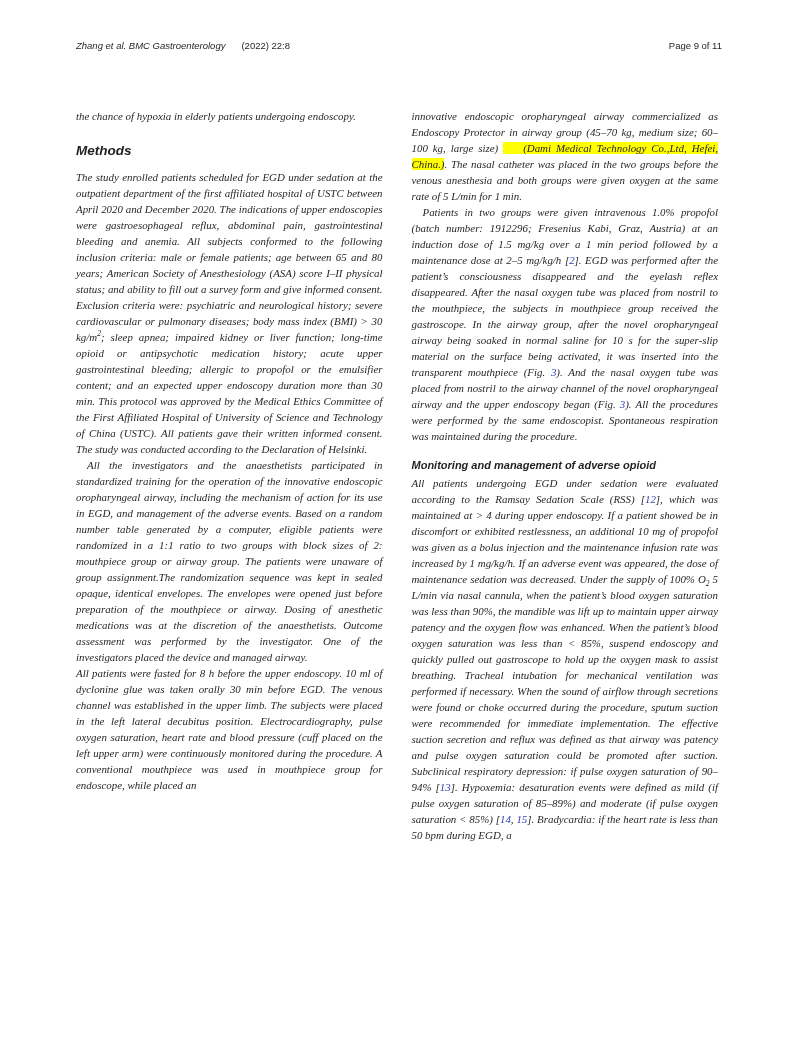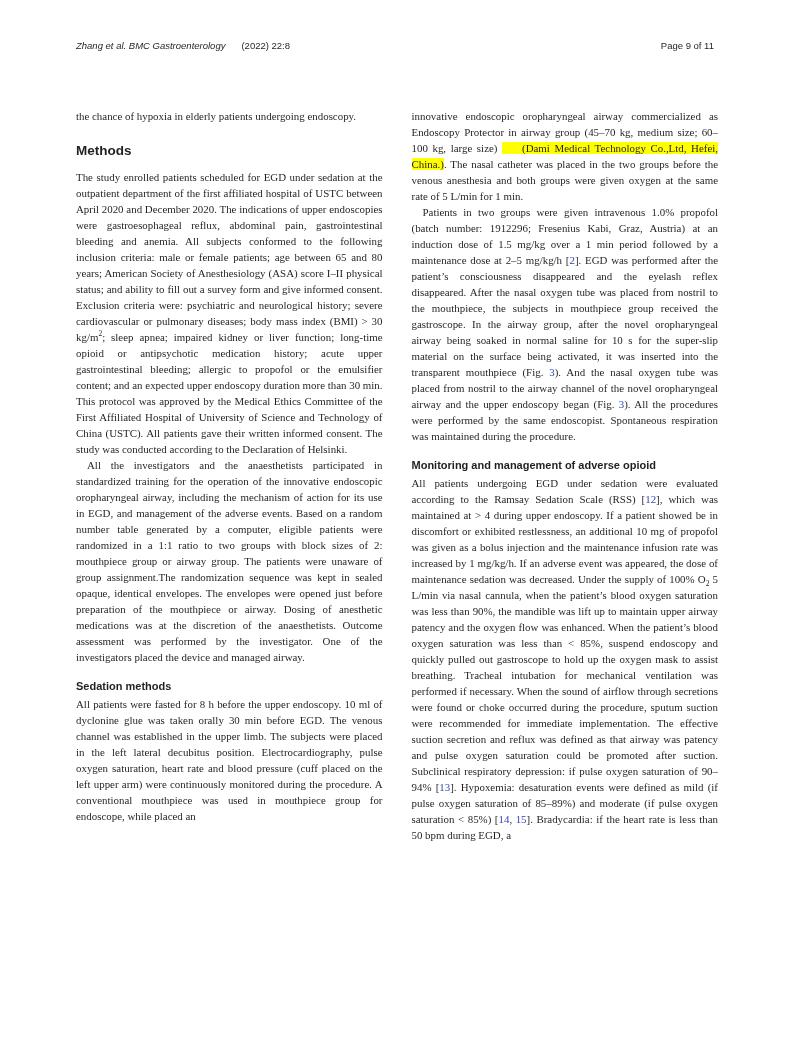--- a/index.html
+++ b/index.html
@@ -6,33 +6,33 @@
   body {
     width: 794px; height: 1055px;
     background: #ffffff;
     position: relative;
     font-family: "Liberation Serif", serif;
     color: #231f20;
     overflow: hidden;
   }
   .page-header {
     position: absolute;
-    top: 40px; left: 76px; right: 80px;
+    top: 40px; left: 76px; right: 72px;
     display: flex; align-items: flex-start;
     font-family: "Liberation Sans", sans-serif;
     font-size: 9.5px; color: #231f20;
   }
   .page-header .citation { font-style: italic; }
   .page-header .issue { margin-left: 16px; font-style: normal; }
   .page-header .pageno { margin-left: auto; }
   .content {
     position: absolute;
     top: 108px; left: 76px;
     width: 642px;
-    display: flex; gap: 29px;
+    display: flex; gap: 29px; font-style: italic;
   }
   .col { width: 314px; }
   .col p {
     margin: 0;
     font-size: 10.9px;
     line-height: 16px;
     text-align: justify;
     text-justify: inter-word;
   }
   .col p.indent { text-indent: 11px; }
@@ -60,21 +60,20 @@
   <span class="issue">(2022) 22:8</span>
   <span class="pageno">Page 9 of 11</span>
 </div>
 
 <div class="content">
   <div class="col" id="col-left">
       <p>the chance of hypoxia in elderly patients undergoing endoscopy.</p>
       <h2 class="sec">Methods</h2>
       <p>The study enrolled patients scheduled for EGD under sedation at the outpatient department of the first affiliated hospital of USTC between April 2020 and December 2020. The indications of upper endoscopies were gastroesophageal reflux, abdominal pain, gastrointestinal bleeding and anemia. All subjects conformed to the following inclusion criteria: male or female patients; age between 65 and 80 years; American Society of Anesthesiology (ASA) score I–II physical status; and ability to fill out a survey form and give informed consent. Exclusion criteria were: psychiatric and neurological history; severe cardiovascular or pulmonary diseases; body mass index (BMI) &gt; 30 kg/m<sup class="ss">2</sup>; sleep apnea; impaired kidney or liver function; long-time opioid or antipsychotic medication history; acute upper gastrointestinal bleeding; allergic to propofol or the emulsifier content; and an expected upper endoscopy duration more than 30 min. This protocol was approved by the Medical Ethics Committee of the First Affiliated Hospital of University of Science and Technology of China (USTC). All patients gave their written informed consent. The study was conducted according to the Declaration of Helsinki.</p>
       <p class="indent">All the investigators and the anaesthetists participated in standardized training for the operation of the innovative endoscopic oropharyngeal airway, including the mechanism of action for its use in EGD, and management of the adverse events. Based on a random number table generated by a computer, eligible patients were randomized in a 1:1 ratio to two groups with block sizes of 2: mouthpiece group or airway group. The patients were unaware of group assignment.The randomization sequence was kept in sealed opaque, identical envelopes. The envelopes were opened just before preparation of the mouthpiece or airway. Dosing of anesthetic medications was at the discretion of the anaesthetists. Outcome assessment was performed by the investigator. One of the investigators placed the device and managed airway.</p>
-      <h3 class="subsec">Sedation methods</h3>
       <p>All patients were fasted for 8 h before the upper endoscopy. 10 ml of dyclonine glue was taken orally 30 min before EGD. The venous channel was established in the upper limb. The subjects were placed in the left lateral decubitus position. Electrocardiography, pulse oxygen saturation, heart rate and blood pressure (cuff placed on the left upper arm) were continuously monitored during the procedure. A conventional mouthpiece was used in mouthpiece group for endoscope, while placed an</p>
     </div>
   <div class="col" id="col-right">
       <p>innovative endoscopic oropharyngeal airway commercialized as Endoscopy Protector in airway group (45–70 kg, medium size; 60–100 kg, large size) <span class="hl" style="background: rgb(255, 255, 0);">(Dami Medical Technology Co.,Ltd, Hefei, China.)</span>. The nasal catheter was placed in the two groups before the venous anesthesia and both groups were given oxygen at the same rate of 5 L/min for 1 min.</p>
       <p class="indent">Patients in two groups were given intravenous 1.0% propofol (batch number: 1912296; Fresenius Kabi, Graz, Austria) at an induction dose of 1.5 mg/kg over a 1 min period followed by a maintenance dose at 2–5 mg/kg/h [<span class="cite" style="color: rgb(51, 66, 183);">2</span>]. EGD was performed after the patient’s consciousness disappeared and the eyelash reflex disappeared. After the nasal oxygen tube was placed from nostril to the mouthpiece, the subjects in mouthpiece group received the gastroscope. In the airway group, after the novel oropharyngeal airway being soaked in normal saline for 10 s for the super-slip material on the surface being activated, it was inserted into the transparent mouthpiece (Fig. <span class="cite" style="color: rgb(51, 66, 183);">3</span>). And the nasal oxygen tube was placed from nostril to the airway channel of the novel oropharyngeal airway and the upper endoscopy began (Fig. <span class="cite" style="color: rgb(51, 66, 183);">3</span>). All the procedures were performed by the same endoscopist. Spontaneous respiration was maintained during the procedure.</p>
       <h3 class="subsec">Monitoring and management of adverse opioid</h3>
       <p>All patients undergoing EGD under sedation were evaluated according to the Ramsay Sedation Scale (RSS) [<span class="cite" style="color: rgb(51, 66, 183);">12</span>], which was maintained at &gt; 4 during upper endoscopy. If a patient showed be in discomfort or exhibited restlessness, an additional 10 mg of propofol was given as a bolus injection and the maintenance infusion rate was increased by 1 mg/kg/h. If an adverse event was appeared, the dose of maintenance sedation was decreased. Under the supply of 100% O<sub class="ss">2</sub> 5 L/min via nasal cannula, when the patient’s blood oxygen saturation was less than 90%, the mandible was lift up to maintain upper airway patency and the oxygen flow was enhanced. When the patient’s blood oxygen saturation was less than &lt; 85%, suspend endoscopy and quickly pulled out gastroscope to hold up the oxygen mask to assist breathing. Tracheal intubation for mechanical ventilation was performed if necessary. When the sound of airflow through secretions were found or choke occurred during the procedure, sputum suction were recommended for immediate implementation. The effective suction secretion and reflux was defined as that airway was patency and pulse oxygen saturation could be promoted after suction. Subclinical respiratory depression: if pulse oxygen saturation of 90–94% [<span class="cite" style="color: rgb(51, 66, 183);">13</span>]. Hypoxemia: desaturation events were defined as mild (if pulse oxygen saturation of 85–89%) and moderate (if pulse oxygen saturation &lt; 85%) [<span class="cite" style="color: rgb(51, 66, 183);">14</span>, <span class="cite" style="color: rgb(51, 66, 183);">15</span>]. Bradycardia: if the heart rate is less than 50 bpm during EGD, a</p>
     </div>
 </div>
 

